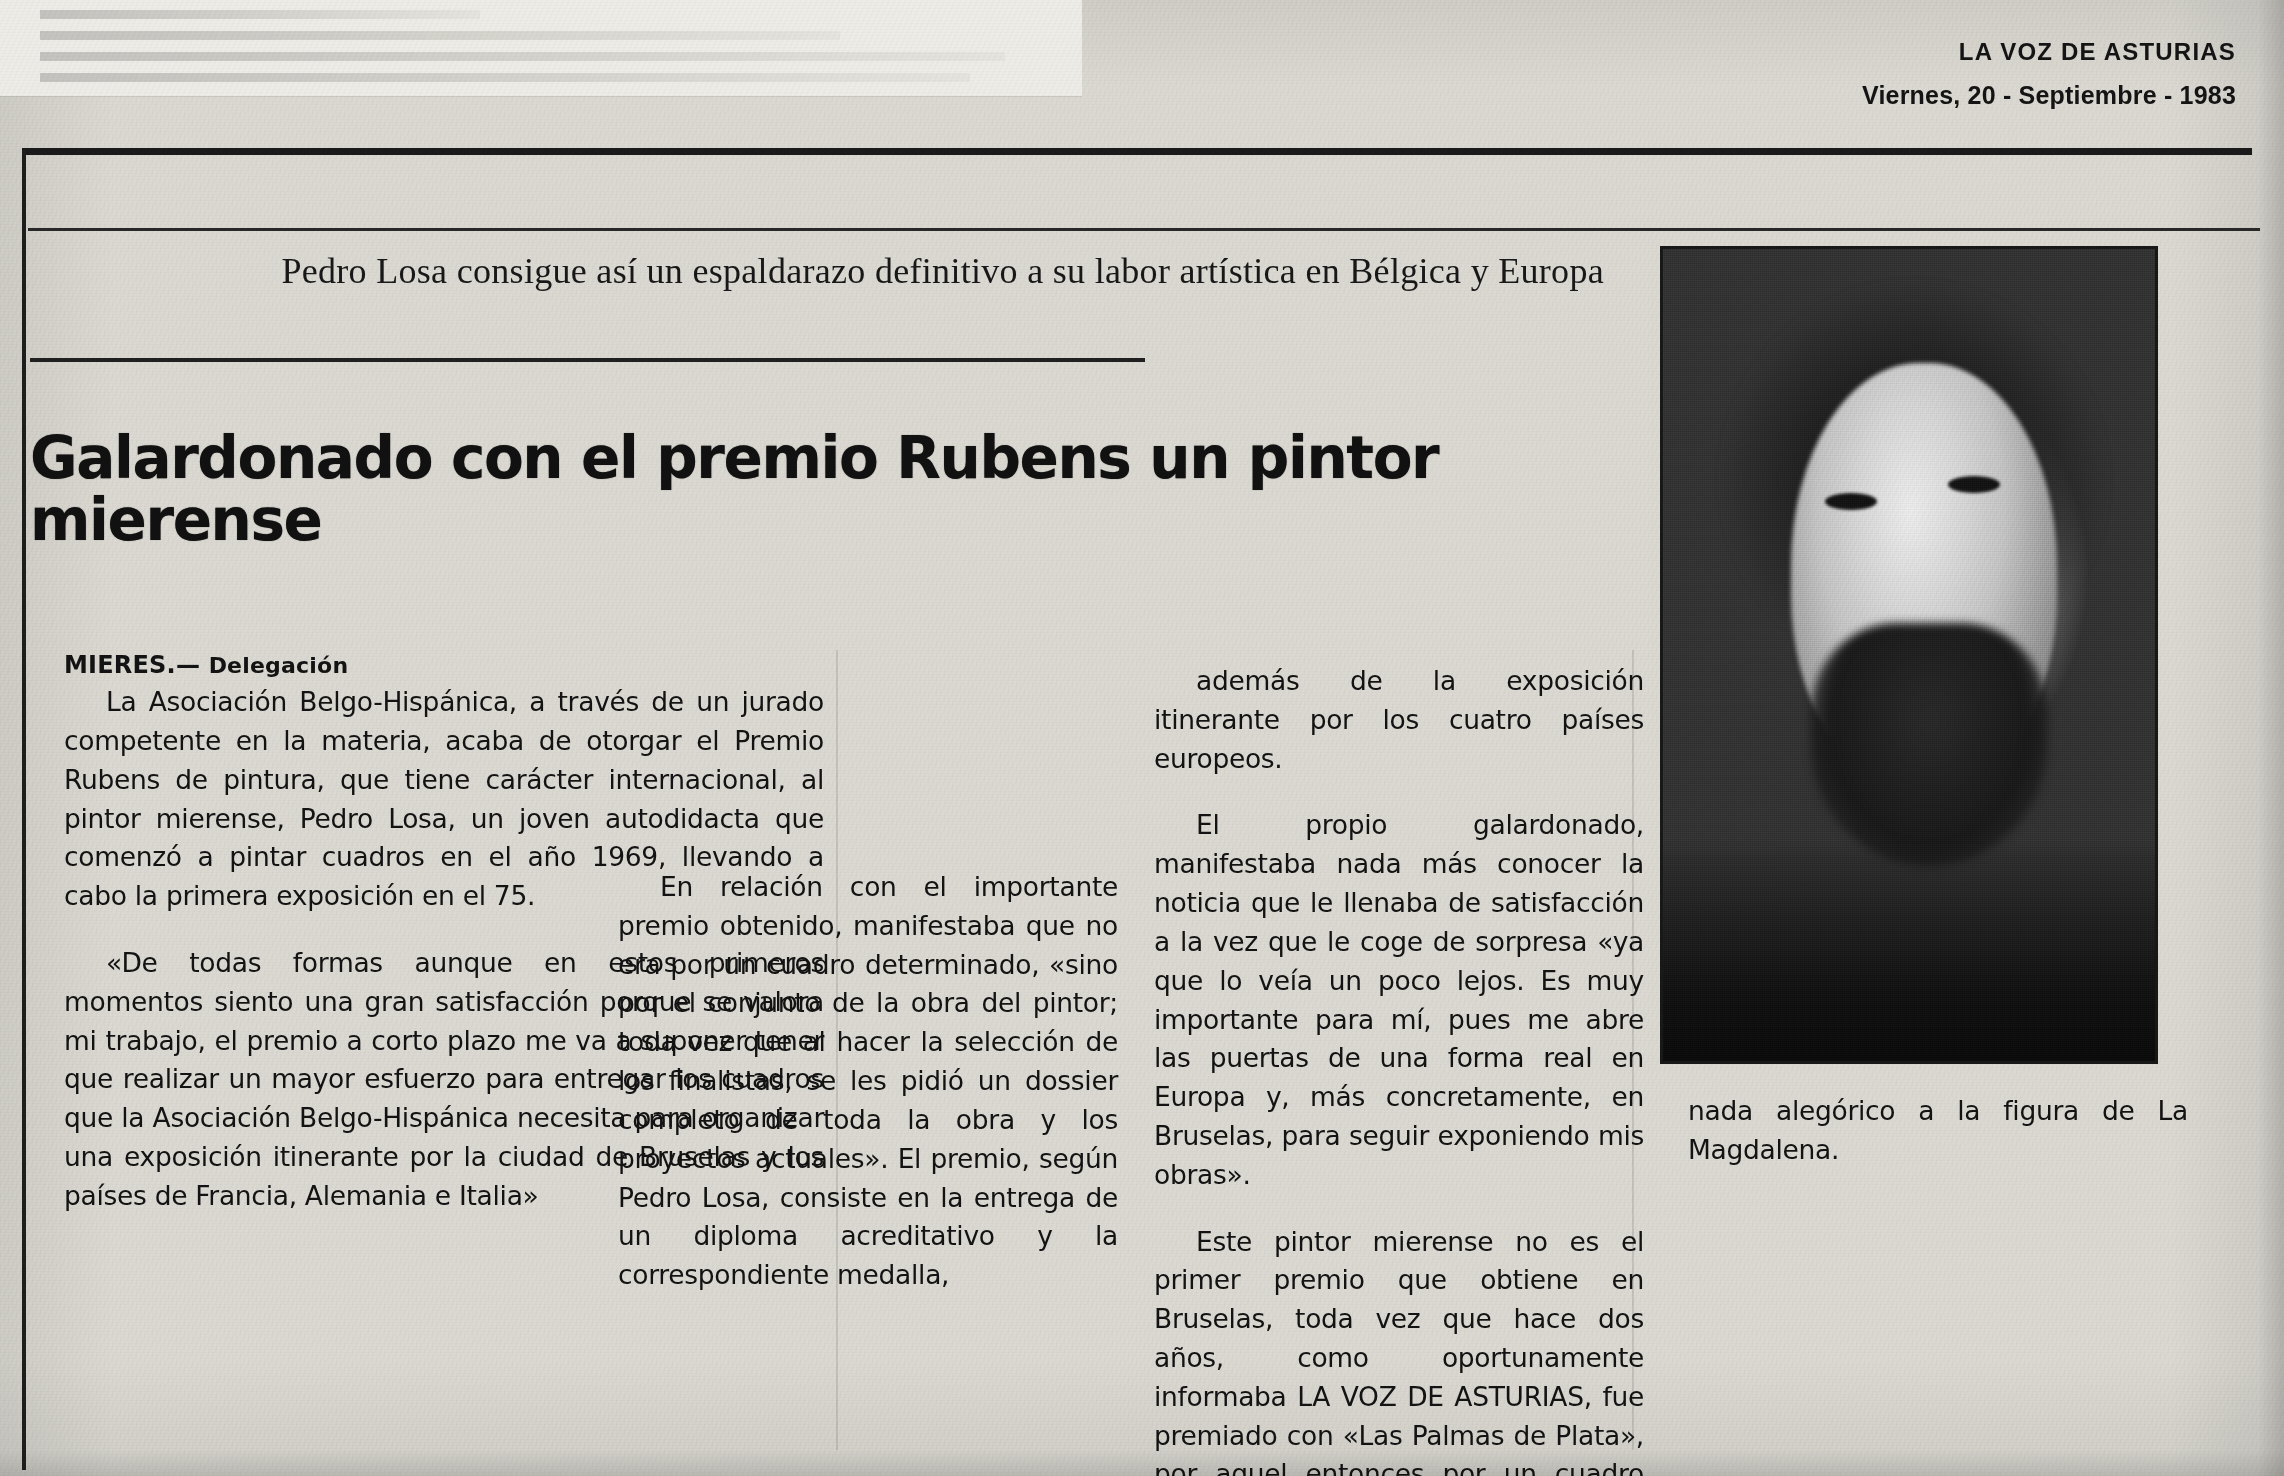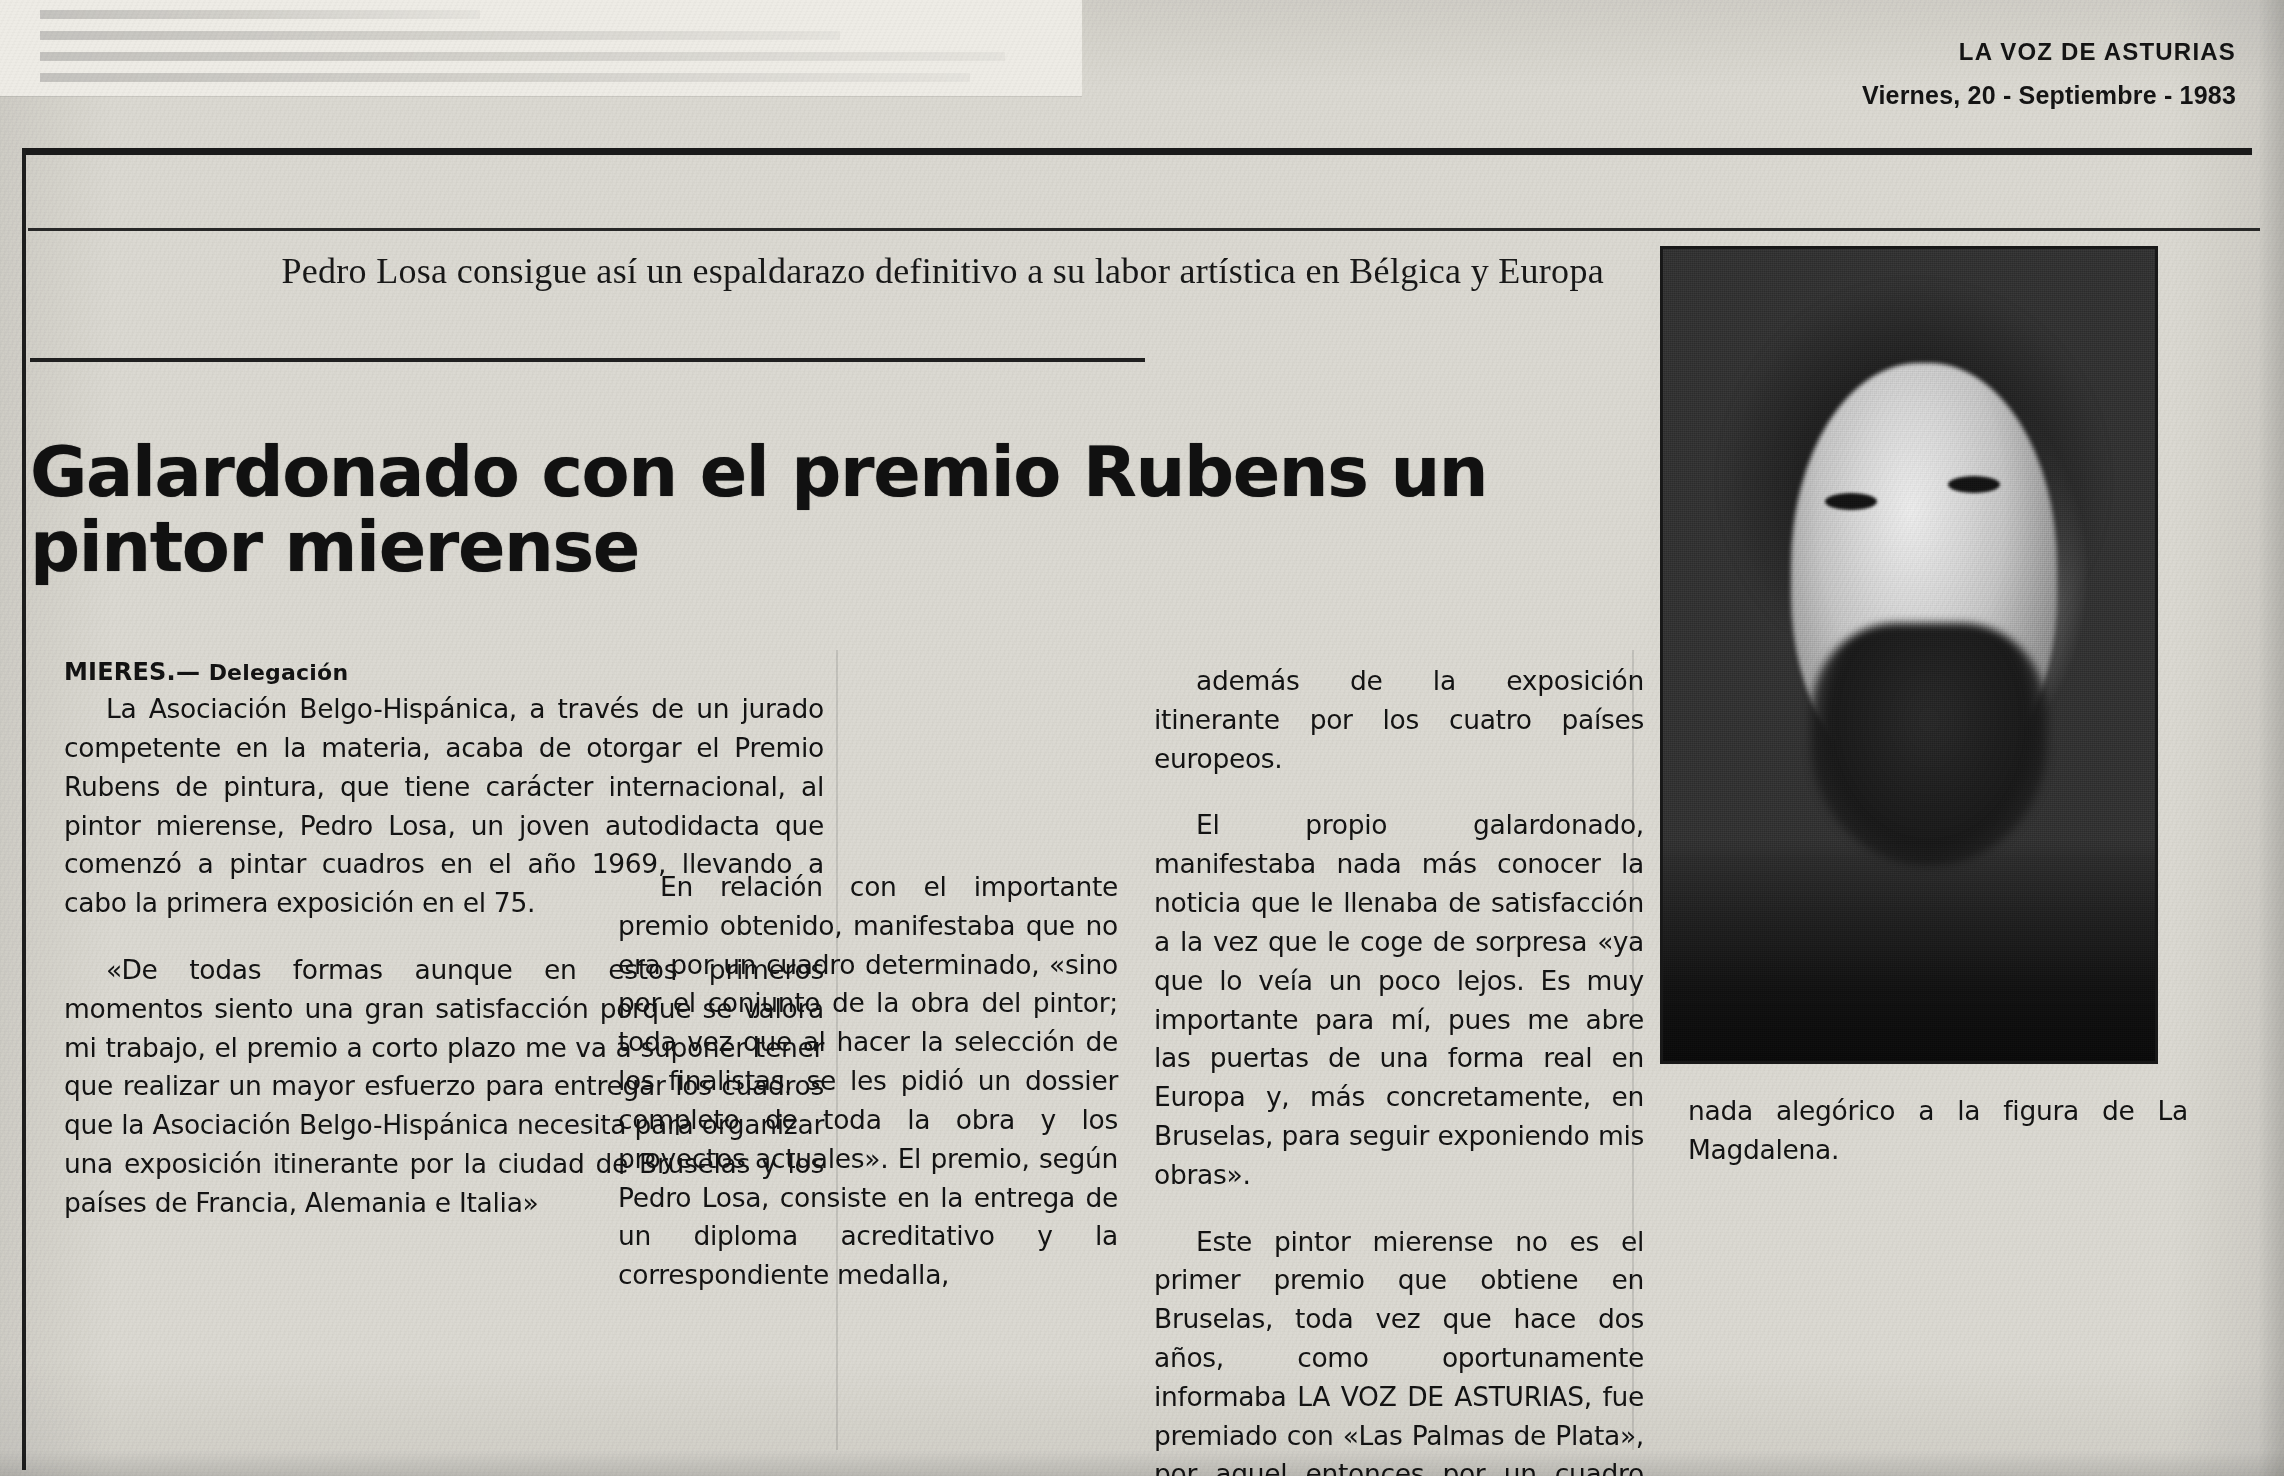--- a/index.html
+++ b/index.html
@@ -132,21 +132,21 @@
   }
 
   
   .headline {
     position: absolute;
     left: 30px;
     top: 388px;
     width: 1580px;
     font-family: "DejaVu Sans", sans-serif;
     font-weight: bold;
-    font-size: 70px;
+    font-size: 58px;
     line-height: 1.07;
     letter-spacing: -1.4px;
     color: #131313;
     text-shadow: 0 0 1px rgba(0,0,0,.5);
   }
 
   
   .photo-frame {
     position: absolute;
     left: 1660px;
@@ -227,21 +227,21 @@
     font-size: 26.5px;
     line-height: 1.465;
     letter-spacing: -0.3px;
     text-align: justify;
     font-weight: 500;
   }
   .col p { margin: 0 0 0 0; text-indent: 42px; }
   .col p + p { margin-top: 28px; }
   .col .noindent { text-indent: 0; }
 
-  #col1 { left: 28px;   top: 15px;   width: 760px; }
+  #col1 { left: 28px;   top: 8px;   width: 760px; }
   #col2 { left: 582px;  top: 0;   width: 500px; }
   #col3 { left: 1118px; top: 0;   width: 490px; }
   #col4 { left: 1652px; top: 0;   width: 500px; }
 
   #col2 { left: 582px; }
   #col1 { width: 760px; }
 
   .dateline {
     font-weight: bold;
     font-size: 24px;

